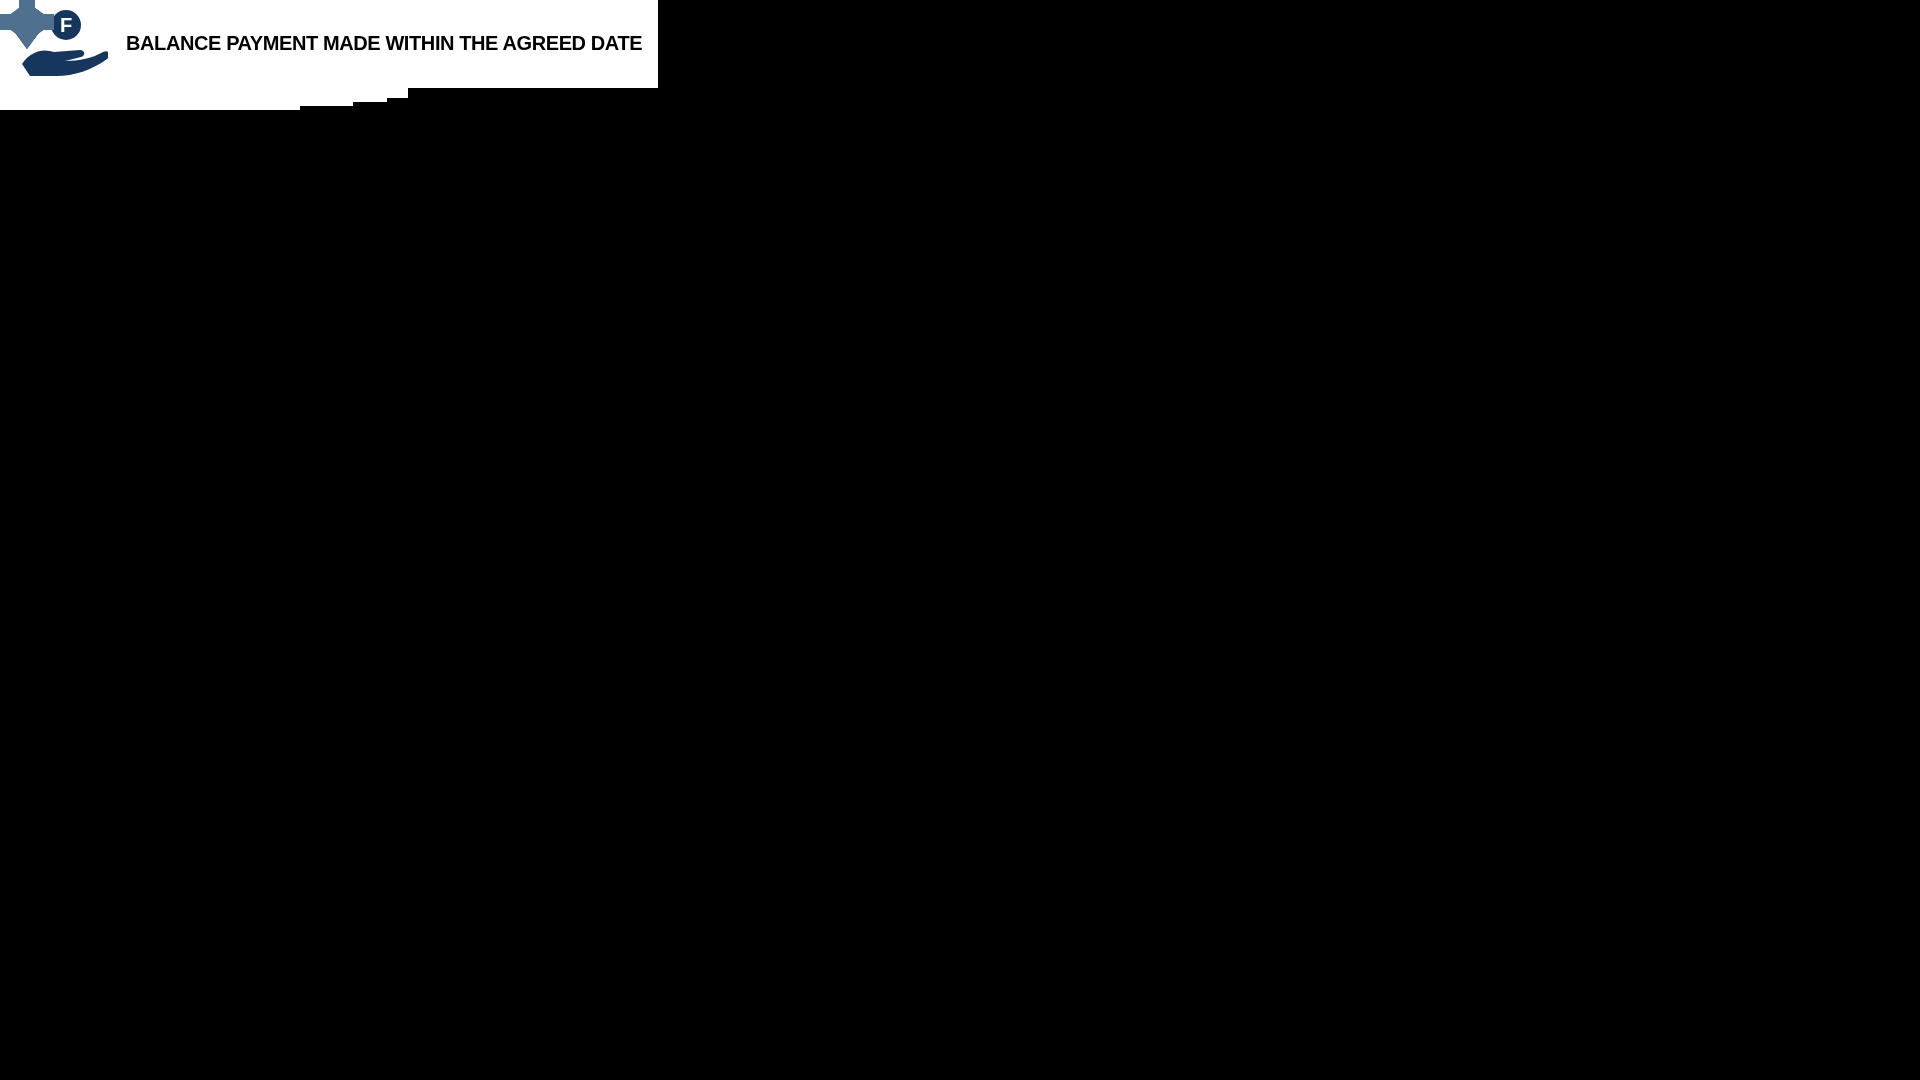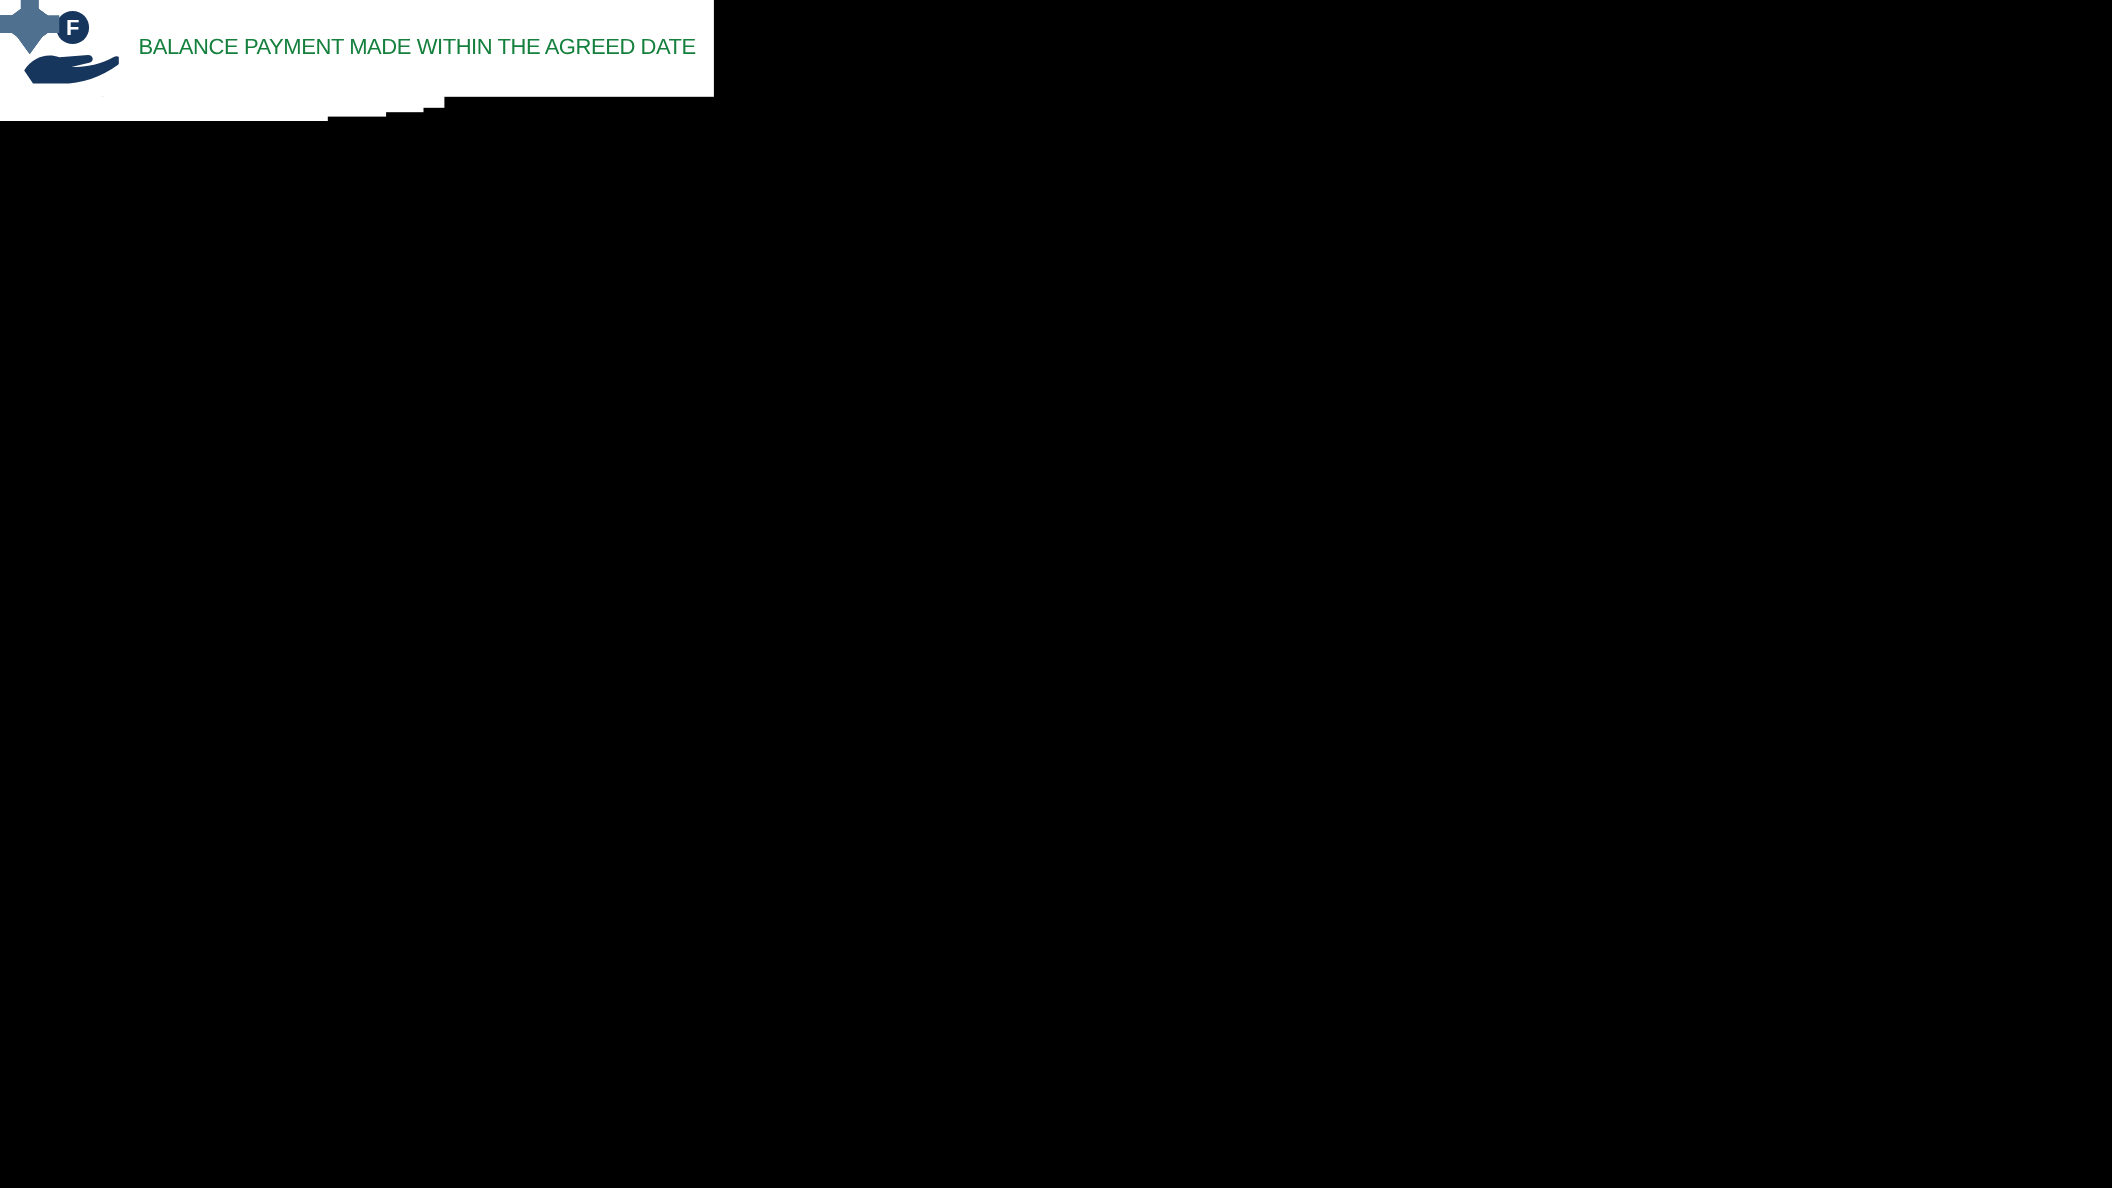--- a/index.html
+++ b/index.html
@@ -7,21 +7,21 @@
   .stage {
     position:relative; width:1920px; height:1080px; background:#000;
     font-family:"Liberation Sans", sans-serif;
   }
   .box {
     position:absolute; background:#fff; z-index:2;
     display:flex; align-items:center; justify-content:center;
     gap:18px; padding:8px 16px;
   }
   .box .label {
-    font-weight:normal; color:#15803d; white-space:pre-line;
+    font-weight:bold; color:#000000; white-space:pre-line;
     letter-spacing:-0.4px; line-height:1.18; text-align:left;
   }
   .icon { flex:0 0 auto; display:flex; }
   .icon svg { display:block; }
   .arrow { position:absolute; z-index:3; }
   .arrow svg { display:block; }
   .arrow.down { transform:rotate(90deg); }
   .arrow.left { transform:rotate(180deg); }
 
   

